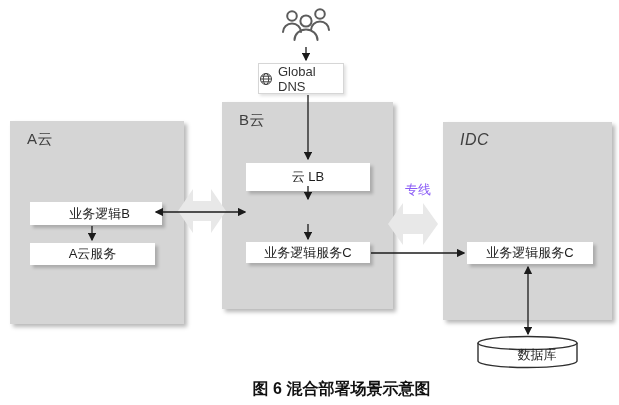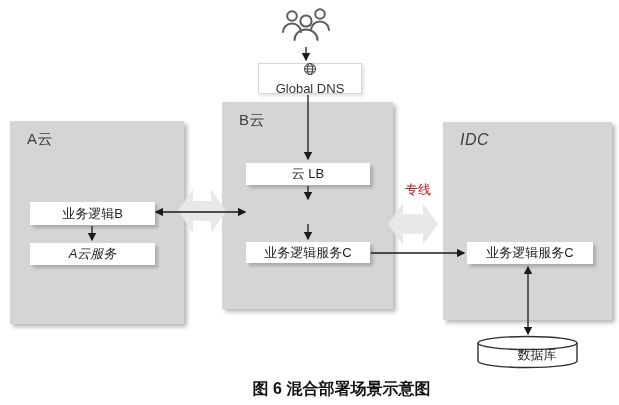--- a/index.html
+++ b/index.html
@@ -11,41 +11,41 @@
   .cluster-label{position:absolute;left:17px;top:9px;font-size:15px;color:#3f3f3f;letter-spacing:.5px;}
   #cluster-a{left:10px;top:121px;width:174px;height:203px;}
   #cluster-b{left:222px;top:102px;width:171px;height:207px;}
   #cluster-idc{left:443px;top:122px;width:169px;height:198px;}
   #cluster-idc .cluster-label{font-size:16px;font-style:italic;}
 
   
   .node{position:absolute;background:#ffffff;box-shadow:3px 3px 3px rgba(0,0,0,.2);
         display:flex;align-items:center;justify-content:center;
         font-size:13px;color:#1e1e1e;z-index:2;}
-  #node-logic-b{left:30px;top:202px;width:125px;height:23px;}
-  #node-a-service{left:30px;top:243px;width:125px;height:22px;font-style:italic;}
-  #node-lb{left:246px;top:163px;width:124px;height:22px;}
+  #node-logic-b{left:30px;top:202px;width:125px;height:23px;padding-left:7px;}
+  #node-a-service{left:30px;top:243px;width:125px;height:22px;}
+  #node-lb{left:246px;top:163px;width:124px;height:28px;}
   #node-service-a{left:246px;top:202px;width:124px;height:21px;}
   #node-service-c-b{left:246px;top:242px;width:124px;height:21px;}
   #node-service-c-idc{left:467px;top:242px;width:126px;height:22px;}
 
   
-  #dns-box{position:absolute;left:258px;top:63px;width:104px;height:31px;background:#fff;
+  #dns-box{position:absolute;left:258px;top:63px;width:86px;height:31px;background:#fff;
            border:1px solid #d6d6d6;box-shadow:2px 2px 3px rgba(0,0,0,.12);
            display:flex;align-items:center;justify-content:center;gap:5px;
-           font-size:13px;color:#333;z-index:2;box-sizing:border-box;flex-direction:column;}
+           font-size:13px;color:#333;z-index:2;box-sizing:border-box;}
 
   
   #people{position:absolute;left:280px;top:6px;width:52px;height:42px;z-index:2;}
 
   
   #overlay{position:absolute;left:0;top:0;width:619px;height:405px;z-index:3;pointer-events:none;}
 
   
-  .float-label{position:absolute;z-index:4;font-size:13px;color:#b91c1c;text-align:center;}
+  .float-label{position:absolute;z-index:4;font-size:13px;color:#8b5cf6;text-align:center;}
   #label-line{left:399px;top:181px;width:38px;}
   #label-db{left:478px;top:346px;width:118px;color:#1e1e1e;}
   #caption{left:0;top:379px;width:619px;font-size:16px;font-weight:600;color:#111;margin-left:32px;}
 </style>
 </head>
 <body>
 
 <div class="canvas">
 
   <div id="people">

